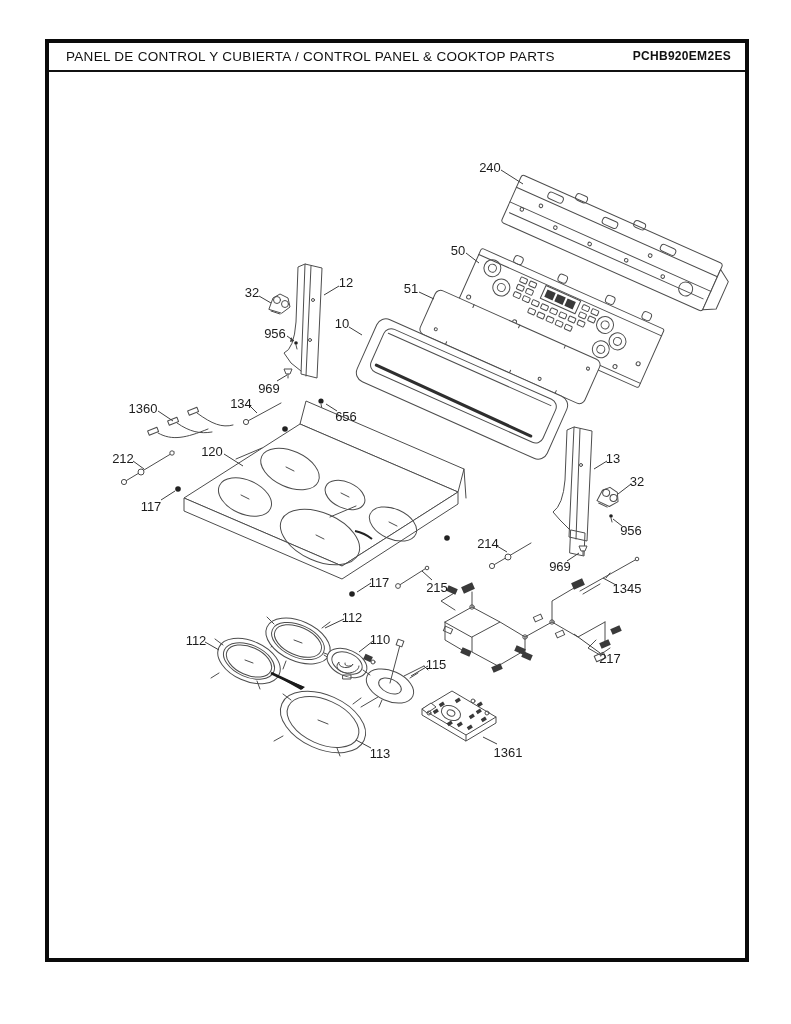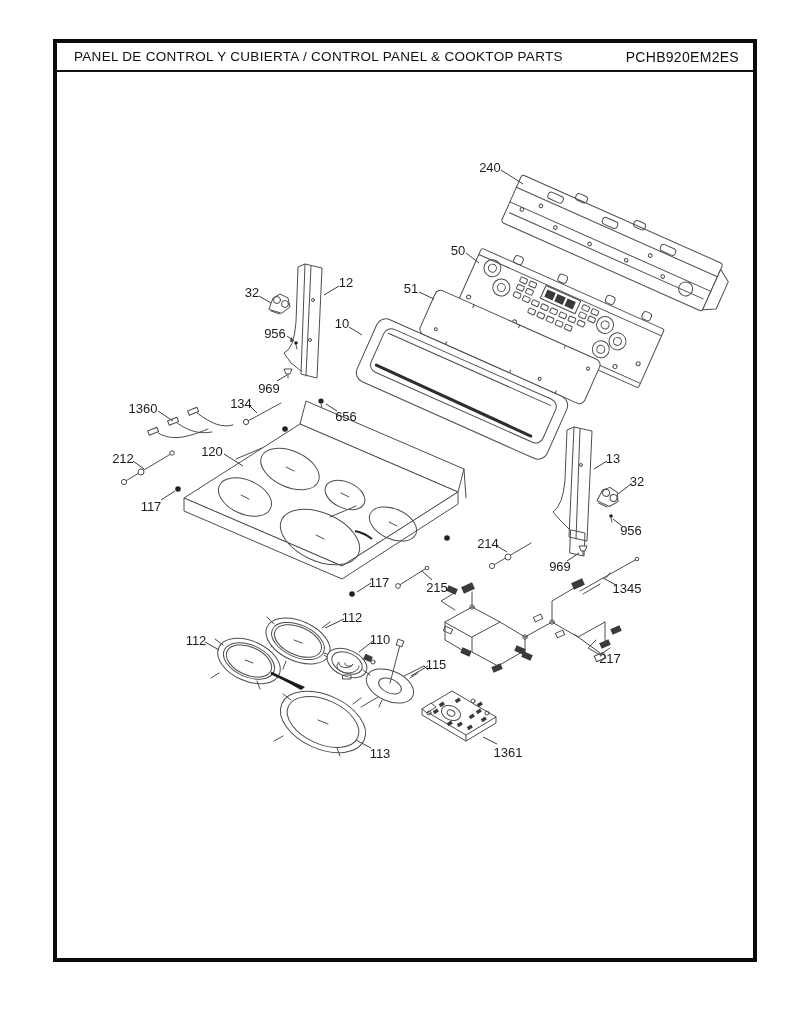--- a/index.html
+++ b/index.html
@@ -1,30 +1,30 @@
 <!DOCTYPE html>
 <html><head>
 <meta charset="utf-8">
 <style>
   html,body{margin:0;padding:0;background:#ffffff;}
   .page{
     position:relative;width:791px;height:1024px;background:#ffffff;overflow:hidden;
     font-family:"Liberation Sans","DejaVu Sans",sans-serif;
   }
   .frame{
-    position:absolute;left:53px;top:39px;width:696px;height:915px;
+    position:absolute;left:45px;top:39px;width:696px;height:915px;
     border:4px solid #0a0a0a;background:transparent;
   }
   .header-title{
     position:absolute;left:17px;top:6px;font-size:13.5px;color:#111;
     letter-spacing:0.3px;white-space:nowrap;
   }
   .header-model{
-    position:absolute;right:14px;top:6px;font-size:14px;color:#111;
-    letter-spacing:0.3px;white-space:nowrap;
+    position:absolute;right:14px;top:6px;font-size:12px;color:#111;
+    letter-spacing:0.3px;white-space:nowrap;font-weight:bold;
   }
   .header-rule{
     position:absolute;left:0;top:27px;width:100%;height:2px;background:#111;
   }
   svg.diagram{position:absolute;left:0;top:0;width:791px;height:1024px;}
   .art{stroke:#4d4d4d;stroke-width:1;fill:none;stroke-linejoin:round;stroke-linecap:round;}
   .artw{stroke:#4d4d4d;stroke-width:1;fill:#ffffff;stroke-linejoin:round;}
   .dark{fill:#3a3a3a;stroke:none;}
   .dot{fill:#222;stroke:none;}
   .callout{font-family:"Liberation Sans","DejaVu Sans",sans-serif;font-size:13px;fill:#1c1c1c;}

